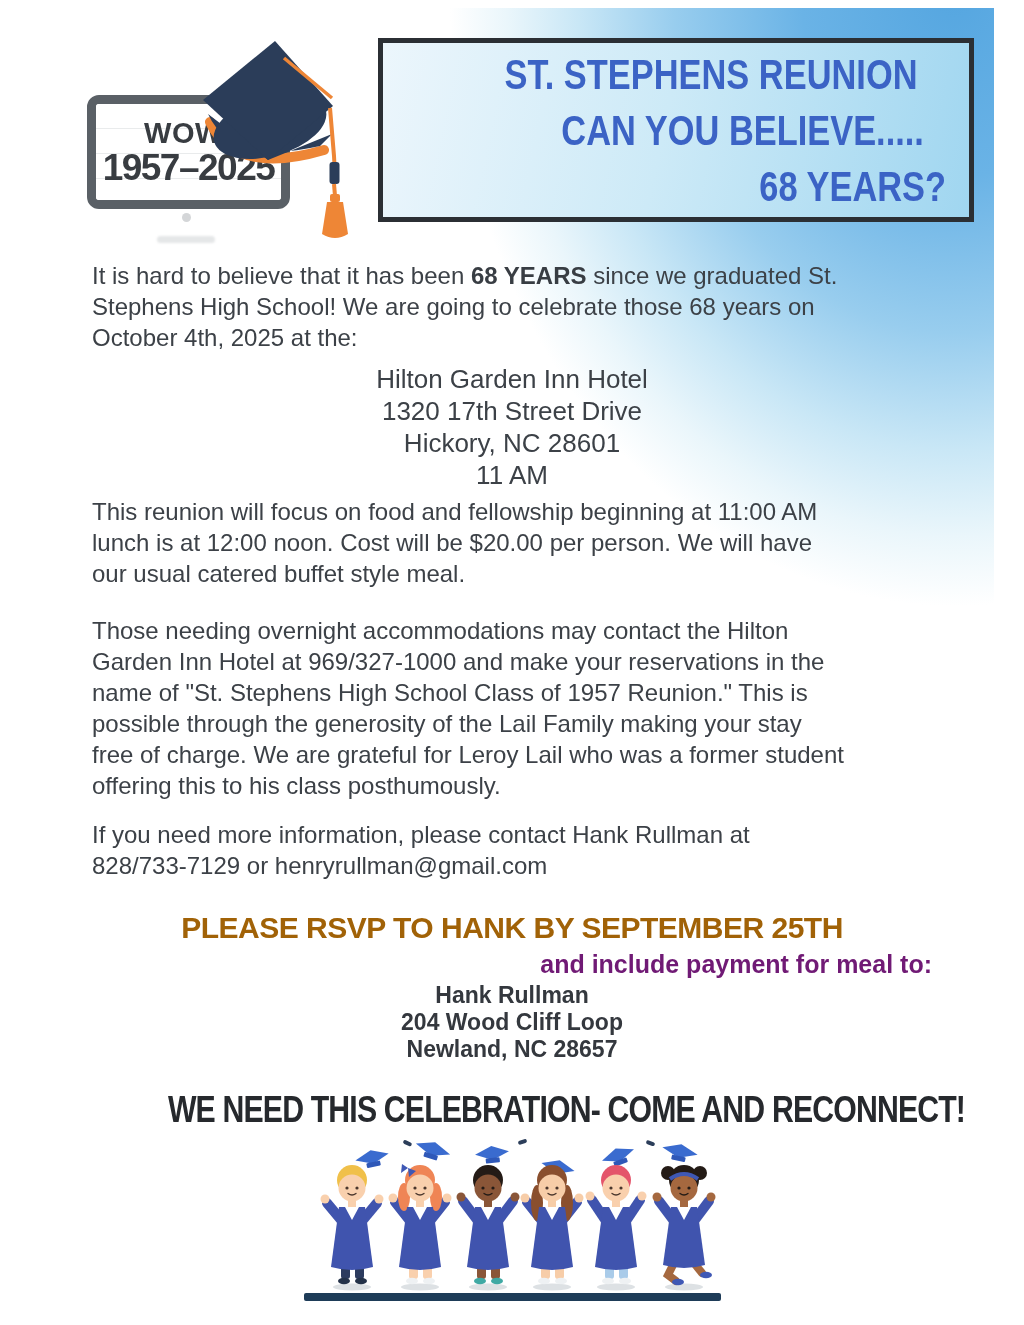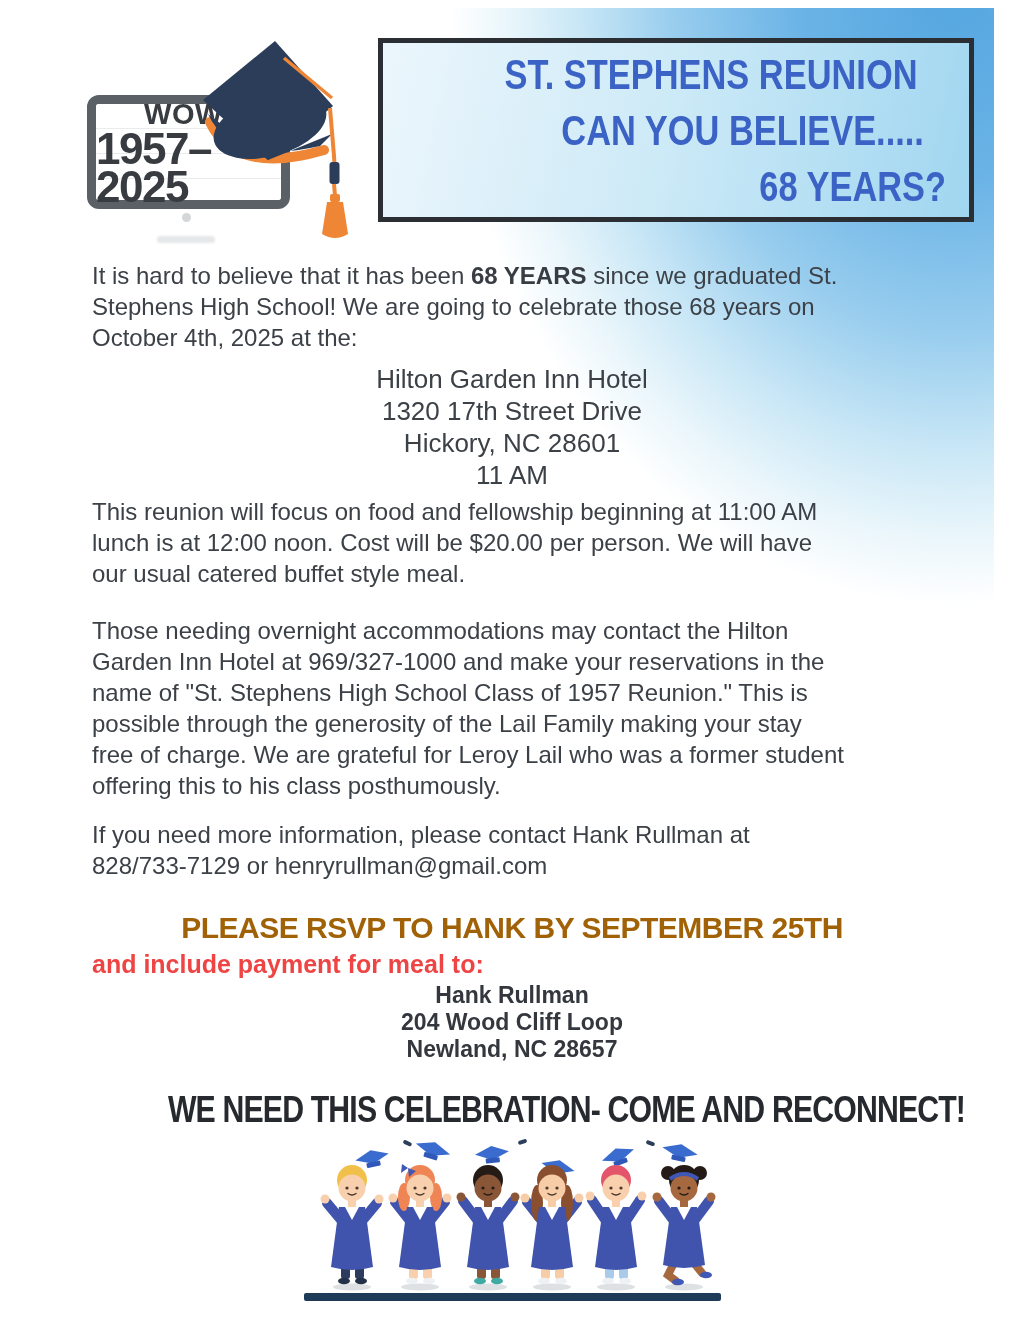--- a/index.html
+++ b/index.html
@@ -23,21 +23,21 @@
   }
   .monitor-screen {
     position:absolute; inset:0; border-radius:3px;
     background: repeating-linear-gradient(#ffffff 0 24px, #e9ebec 24px 25px);
   }
   .badge-text {
     position:absolute; inset:0; display:flex; flex-direction:column;
     align-items:center; justify-content:center; font-weight:bold; color:#383c41; z-index:2;
   }
   .badge-l1 { font-size:29px; line-height:31px; letter-spacing:0.5px; }
-  .badge-l2 { font-size:44px; line-height:38px; letter-spacing:-1.5px; }
+  .badge-l2 { font-size:37px; line-height:38px; letter-spacing:-1.5px; }
   .stand-dot { position:absolute; left:182px; top:213px; width:9px; height:9px; border-radius:50%; background:#d4d6d8; }
   .stand-bar { position:absolute; left:157px; top:236px; width:58px; height:7px; border-radius:4px; background:#e5e7e8; filter:blur(1px); }
 
   .cap-svg { position:absolute; left:182px; top:34px; width:200px; height:212px; z-index:3; }
 
   .title-box {
     position:absolute; left:378px; top:38px; width:596px; height:184px;
     border:5px solid #2b2f34; z-index:2;
     background: linear-gradient(102deg, #ecf6fc 0%, #cdeaf7 48%, #a0d6f0 100%);
     display:flex; flex-direction:column; align-items:flex-end; justify-content:center;
@@ -49,21 +49,21 @@
 
   
   .content { position:absolute; left:92px; top:260px; width:840px; font-size:24px; line-height:31px; z-index:2; }
   .line { white-space:nowrap; }
   .line strong { font-weight:bold; color:#383d43; }
   .venue { margin-top:10px; text-align:center; font-size:26px; line-height:32px; }
   .schedule { margin-top:5px; }
   .lodging { margin-top:26px; }
   .contact { margin-top:18px; }
   .rsvp-heading { margin-top:30px; text-align:center; font-weight:bold; font-size:30px; line-height:34px; letter-spacing:-0.5px; color:#a16207; }
-  .rsvp-sub { margin-top:5px; text-align:left; font-weight:bold; font-size:25px; line-height:29px; color:#ef4444; }
+  .rsvp-sub { margin-top:5px; text-align:right; font-weight:bold; font-size:25px; line-height:29px; color:#701a75; }
   .rsvp-addr { margin-top:3px; text-align:center; font-weight:bold; font-size:23px; line-height:27px; color:#34383e; }
   .banner-wrap { margin-top:26px; text-align:left; }
   .banner-text {
     display:inline-block; font-weight:bold; font-size:36px; line-height:42px;
     letter-spacing:-1px; color:#26292d; white-space:nowrap; transform:scaleX(0.84);
   }
   .kids-wrap { margin-top:4px; text-align:center; }
 </style>
 </head>
 <body>

